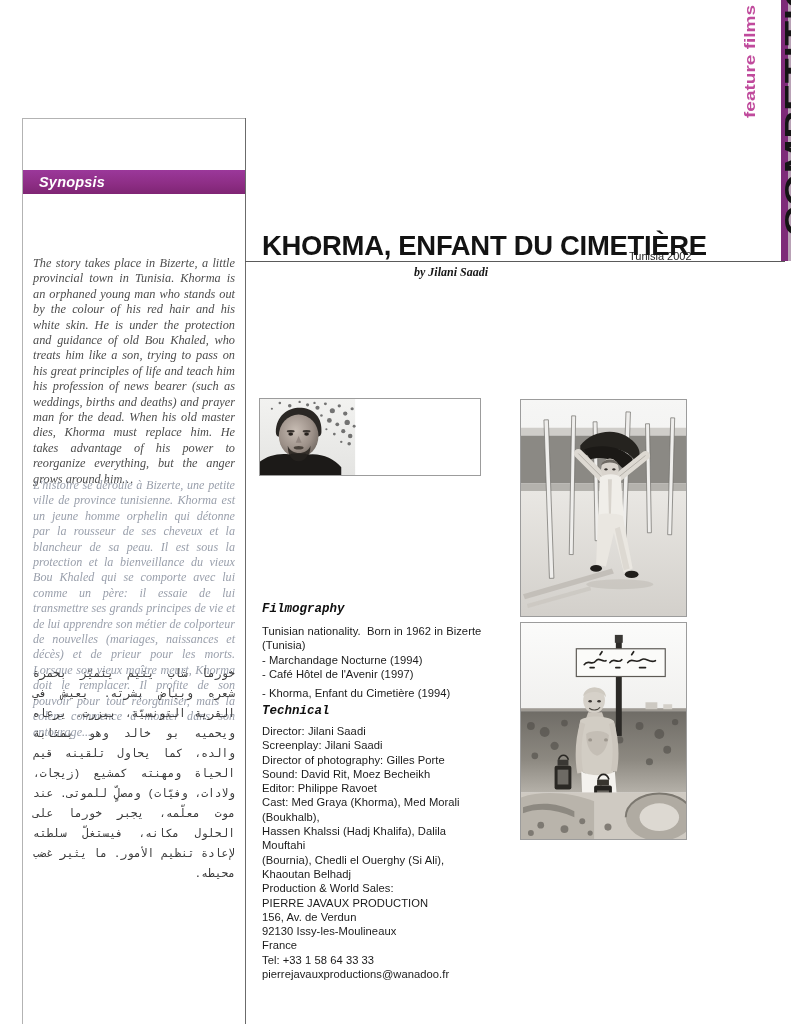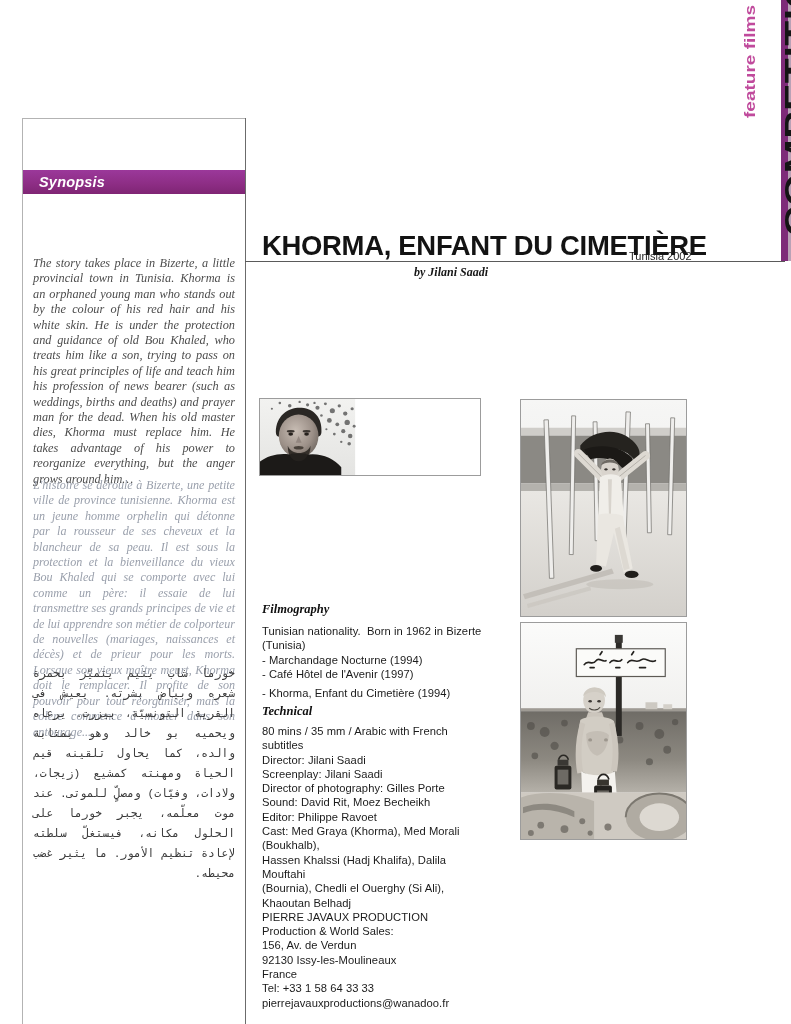--- a/index.html
+++ b/index.html
@@ -172,21 +172,21 @@
   .photo-img { width: 100%; height: 100%; display: block; }
 
   
   .section-title {
     position: absolute;
     left: 262px;
     font-size: 12.5px;
     font-style: italic;
     font-weight: 700;
     color: #0f0f0f;
-    font-family: Liberation Serif, serif;
+    font-family: Liberation Mono, monospace;
     text-align: center;
   }
   #filmography-title { top: 602px; }
   #technical-title { top: 704px; }
 
   .info-list {
     position: absolute;
     left: 262px;
     width: 230px;
     font-size: 11.2px;
@@ -460,29 +460,28 @@
 <div class="section-title" id="filmography-title">Filmography</div>
 <div class="info-list" id="filmography-list">
   <div>Tunisian nationality.  Born in 1962 in Bizerte (Tunisia)</div>
   <div>- Marchandage Nocturne (1994)</div>
   <div>- Café Hôtel de l'Avenir (1997)</div>
   <div class="gap">- Khorma, Enfant du Cimetière (1994)</div>
 </div>
 
 <div class="section-title" id="technical-title">Technical</div>
 <div class="info-list" id="technical-list">
-  <div>80 mins / 35 mm / Arabic with French subtitles</div>
   <div>Director: Jilani Saadi</div>
   <div>Screenplay: Jilani Saadi</div>
   <div>Director of photography: Gilles Porte</div>
   <div>Sound: David Rit, Moez Becheikh</div>
   <div>Editor: Philippe Ravoet</div>
   <div>Cast: Med Graya (Khorma), Med Morali (Boukhalb),</div>
   <div>Hassen Khalssi (Hadj Khalifa), Dalila Mouftahi</div>
   <div>(Bournia), Chedli el Ouerghy (Si Ali), Khaoutan Belhadj</div>
+  <div>Production &amp; World Sales:</div>
   <div>PIERRE JAVAUX PRODUCTION</div>
-  <div>Production &amp; World Sales:</div>
   <div>156, Av. de Verdun</div>
   <div>92130 Issy-les-Moulineaux</div>
   <div>France</div>
   <div>Tel: +33 1 58 64 33 33</div>
   <div>pierrejavauxproductions@wanadoo.fr</div>
 </div>
 
 </body></html>

